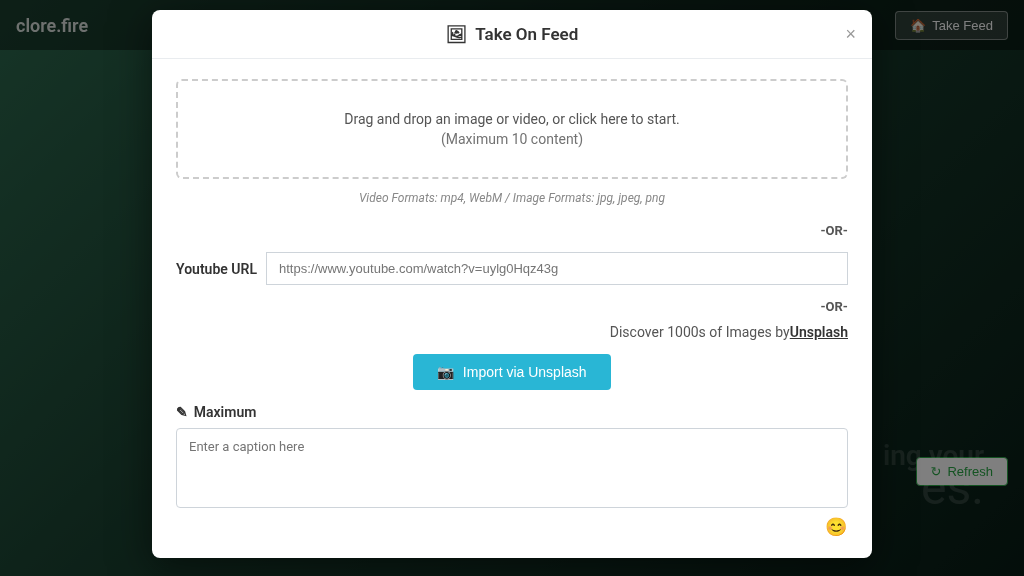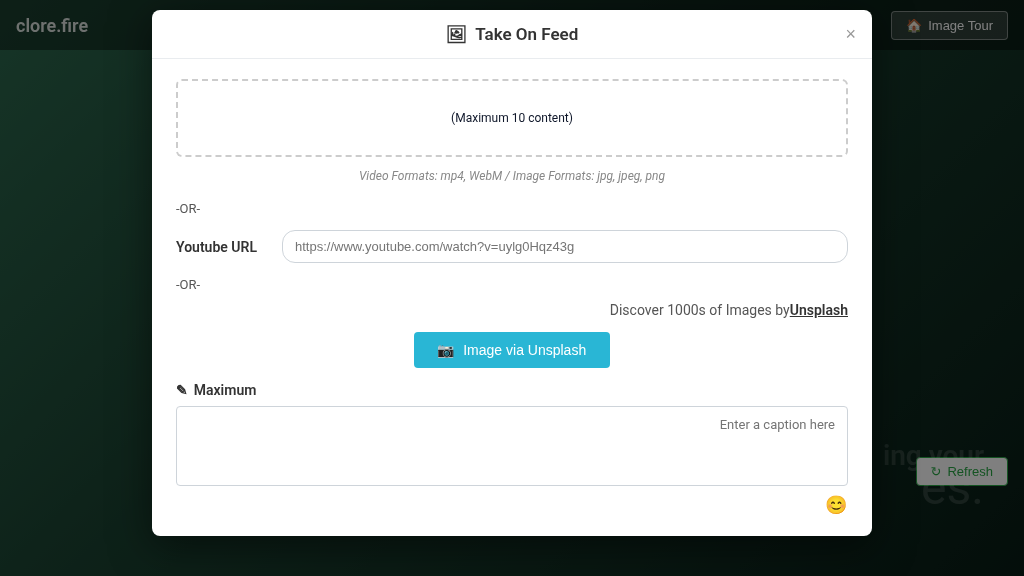--- a/index.html
+++ b/index.html
@@ -157,65 +157,64 @@
       margin-bottom: 12px;
     }
 
     .drop-zone-text {
       color: #555;
       font-size: 14px;
       margin-bottom: 4px;
     }
 
     .drop-zone-limit {
-      color: #0f172a;
-      font-size: 12px;
+      color: #737373;
+      font-size: 14px;
     }
 
     .format-hint {
       text-align: center;
       font-size: 12px;
       color: #888;
       margin-bottom: 18px;
     }
 
     .format-hint em {
       font-style: italic;
     }
 
     
     .or-divider {
-      text-align: left;
+      text-align: right;
       font-size: 13px;
       color: #555;
       margin: 10px 0;
-      font-weight: 400;
+      font-weight: 700;
     }
 
     
     .youtube-row {
       display: flex;
       align-items: center;
-      gap: 16px;
       margin: 14px 0;
     }
 
     .youtube-label {
       font-size: 14px;
       font-weight: 600;
       color: #333;
       white-space: nowrap;
       min-width: 90px;
     }
 
     .youtube-input {
       flex: 1;
       padding: 8px 12px;
       border: 1px solid #ced4da;
-      border-radius: 13px;
+      border-radius: 0;
       font-size: 13px;
       color: #aaa;
       outline: none;
     }
 
     
     .unsplash-discover {
       text-align: right;
       font-size: 14px;
       color: #555;
@@ -263,21 +262,20 @@
       width: 100%;
       height: 80px;
       border: 1px solid #ced4da;
       border-radius: 4px;
       padding: 10px 12px;
       font-size: 13px;
       color: #737373;
       resize: none;
       outline: none;
       font-family: inherit;
-      text-align: right;
     }
 
     .caption-footer {
       display: flex;
       justify-content: flex-end;
       margin-top: 4px;
     }
 
     .emoji-btn {
       background: none;
@@ -313,21 +311,21 @@
 
 <div class="bg"></div>
 
 <div class="top-bar">
   <div class="top-bar-left">
     <span class="logo-text">clore.fire</span>
   </div>
   <div class="top-bar-right">
     <button class="take-tour-btn">
       <span>🏠</span>
-      <span>Image Tour</span>
+      <span>Take Feed</span>
     </button>
   </div>
 </div>
 
 <button class="refresh-btn">
   <span>↻</span>
   <span>Refresh</span>
 </button>
 
 <div class="bg-text">es.</div>
@@ -340,20 +338,21 @@
       <div class="modal-title">
         <span>🖼</span>
         <span>Take On Feed</span>
       </div>
       <button class="modal-close">×</button>
     </div>
 
     <div class="modal-body">
 
       <div class="drop-zone">
+        <div class="drop-zone-text">Drag and drop an image or video, or click here to start.</div>
         <div class="drop-zone-limit">(Maximum 10 content)</div>
       </div>
 
       <div class="format-hint">
         <em>Video Formats: mp4, WebM / Image Formats: jpg, jpeg, png</em>
       </div>
 
       <div class="or-divider">-OR-</div>
 
       <div class="youtube-row">
@@ -362,21 +361,21 @@
       </div>
 
       <div class="or-divider">-OR-</div>
 
       <div class="unsplash-discover">
         <span>Discover 1000s of Images by</span><a class="unsplash-link" href="#">Unsplash</a>
       </div>
 
       <button class="unsplash-btn">
         <span>📷</span>
-        <span>Image via Unsplash</span>
+        <span>Import via Unsplash</span>
       </button>
 
       <div class="caption-section">
         <div class="caption-label">
           <span>✎</span>
           <span>Maximum</span>
         </div>
         <textarea class="caption-textarea" placeholder="Enter a caption here" style=""></textarea>
         <div class="caption-footer">
           <button class="emoji-btn">😊</button>

